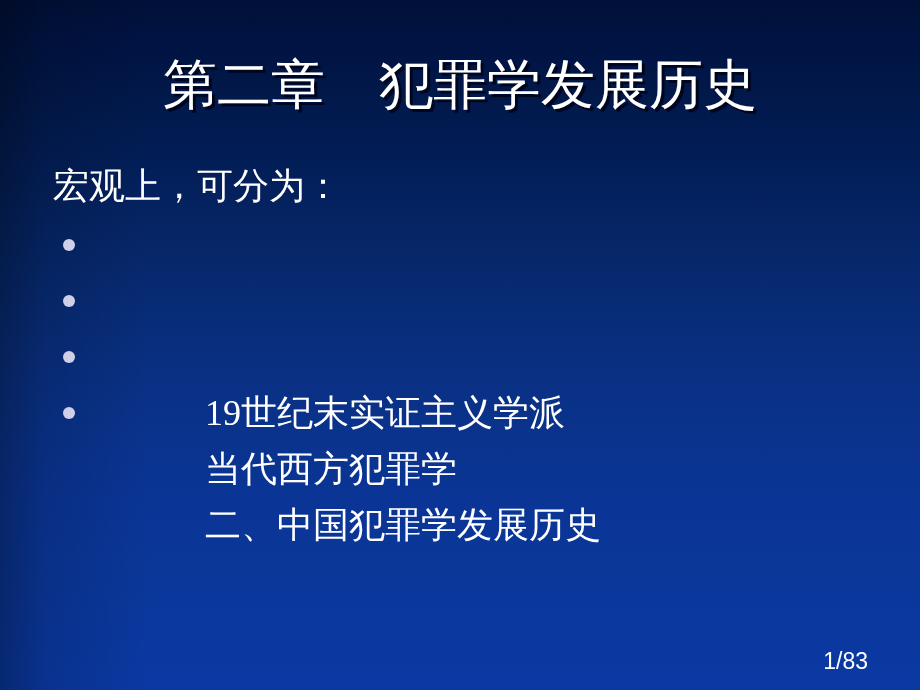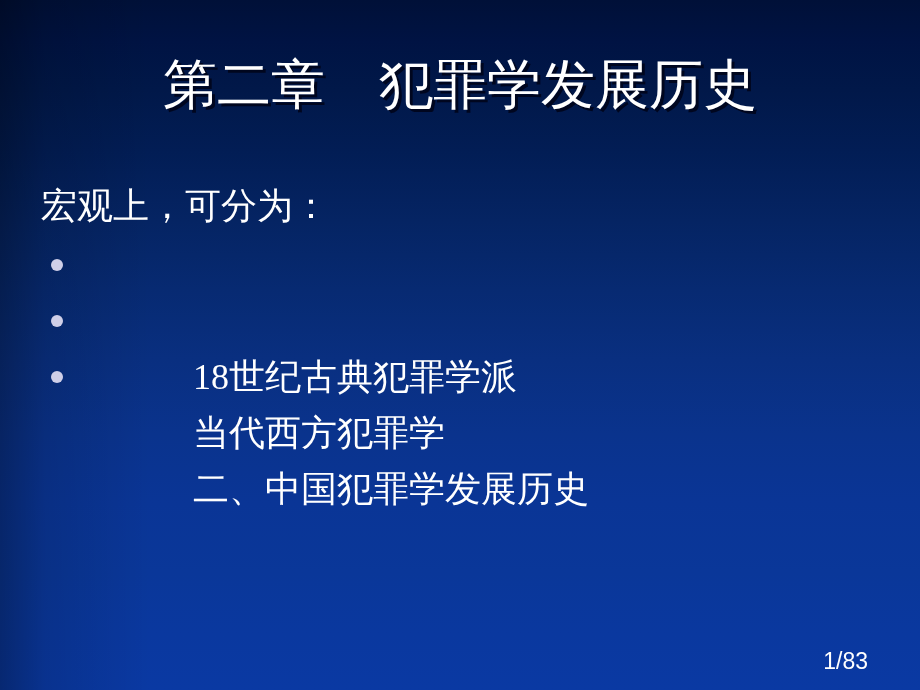--- a/index.html
+++ b/index.html
@@ -49,24 +49,23 @@
     line-height: 70px;
     color: #ffffff;
     white-space: pre;
     letter-spacing: 0px;
     text-shadow: 3px 3px 0px rgba(0, 4, 24, 0.85);
   }
 
   
   .body-block {
     position: absolute;
-    left: 38px;
+    left: 50px;
     top: 163px;
     width: 830px;
-    margin-top: 20px;
   }
 
   .intro-line {
     font-size: 36px;
     line-height: 46px;
     color: #ffffff;
     white-space: pre;
     margin: 0 0 8px 3px;
   }
 
@@ -124,23 +123,26 @@
 
   <div class="body-block">
 
     <div class="intro-line">宏观上，可分为：</div>
 
     <ul class="bullet-list">
 
 
       <li class="bullet-item">
         <span class="bullet-marker"></span>
-        <span class="bullet-text">18世纪古典犯罪学派</span>
       </li>
 
+      <li class="bullet-item">
+        <span class="bullet-marker"></span>
+        <span class="bullet-text">19世纪末实证主义学派</span>
+      </li>
 
       <li class="bullet-item">
         <span class="bullet-marker"></span>
         <span class="bullet-text">当代西方犯罪学</span>
       </li>
 
       <li class="bullet-item">
         <span class="bullet-marker"></span>
         <span class="bullet-text">二、中国犯罪学发展历史</span>
       </li>

